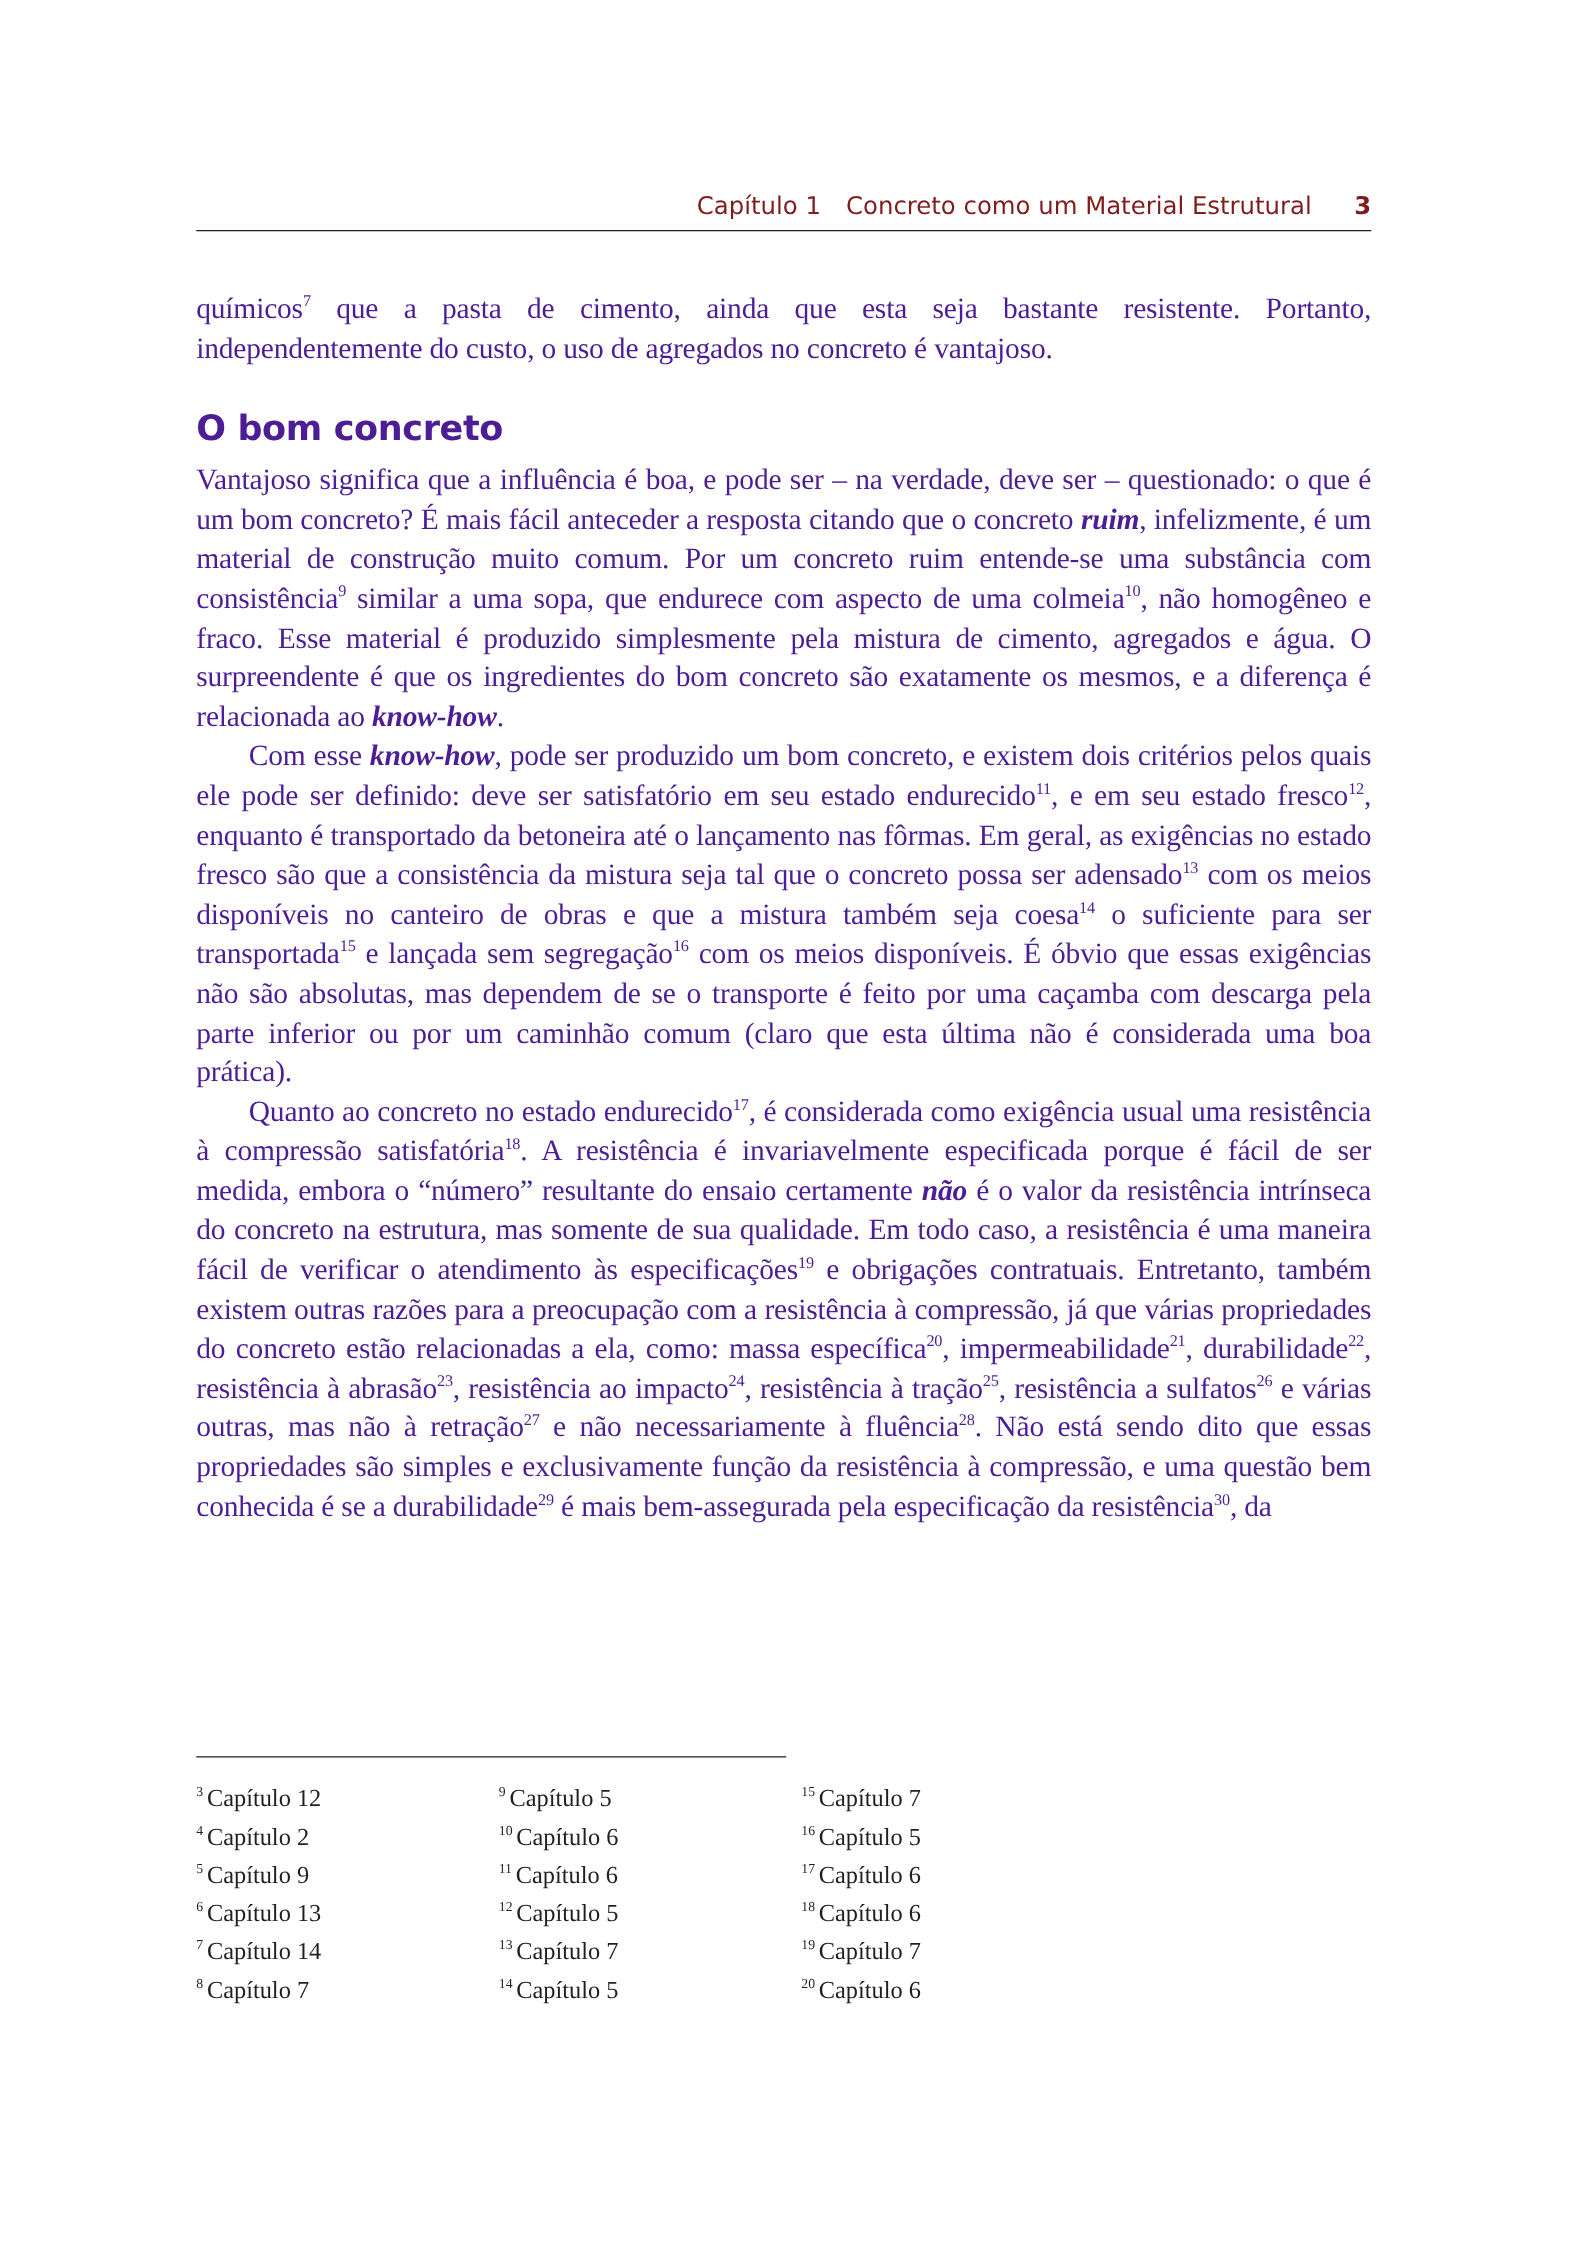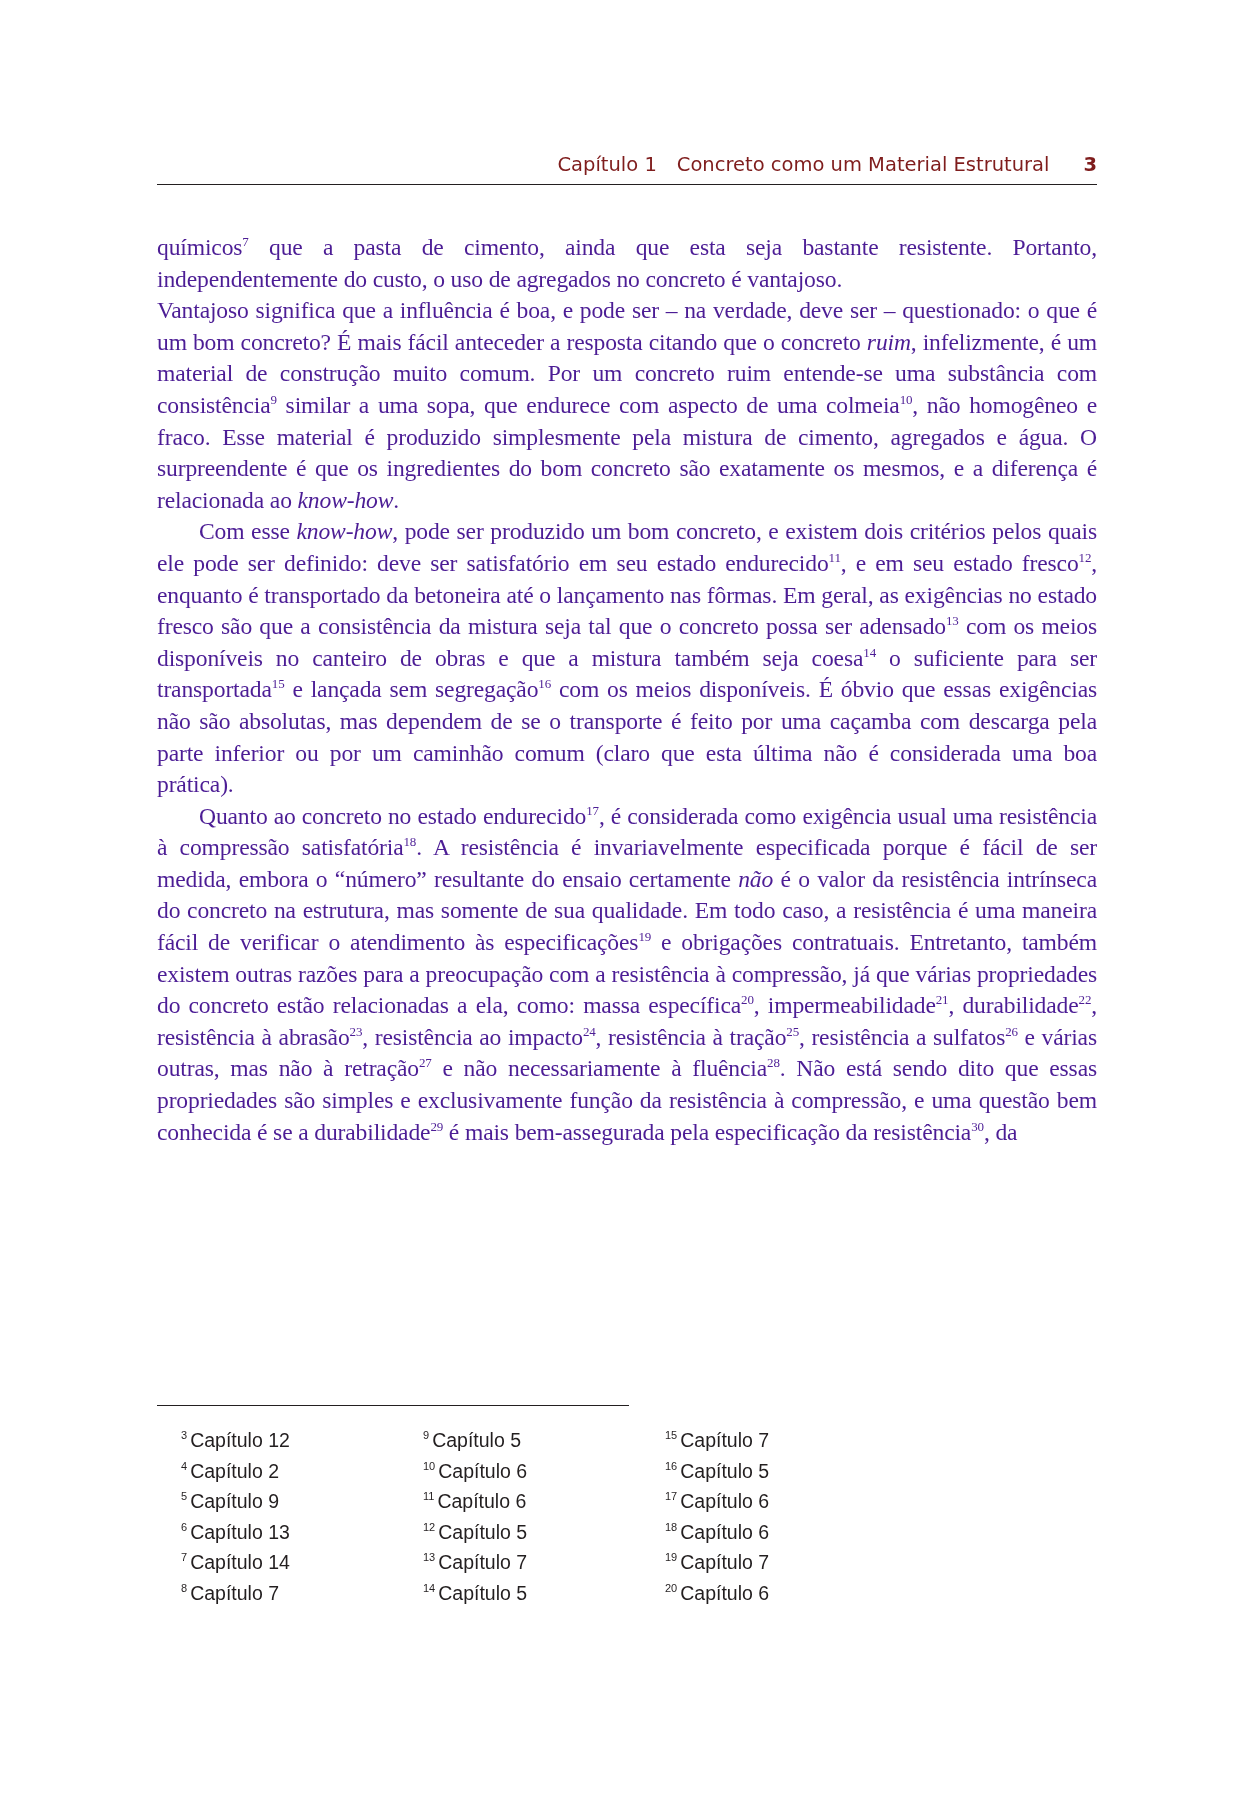--- a/index.html
+++ b/index.html
@@ -20,46 +20,47 @@
       font-family: "Liberation Serif", serif; font-size: 23.6px; line-height: 31.6px;
       text-align: justify; color: #4c1d95; letter-spacing: -0.15px;
     }
     .body-text p { margin: 0; }
     .body-text p.indent { text-indent: 42px; }
     .section-title {
       font-family: "DejaVu Sans", sans-serif; font-weight: bold; font-size: 28px;
       margin: 28px 0 6px 0; line-height: 40px; letter-spacing: -0.3px;
     }
     sup { font-size: 13px; line-height: 0; vertical-align: 9px; }
-    em { font-style: italic; }
+    em { font-style: italic; font-weight: bold; }
 
     .fn-rule { position: absolute; top: 1405px; left: 0; width: 472px; border-top: 1.5px solid #231f20; }
     .footnotes {
       position: absolute; top: 1425px; left: 0; width: 940px;
-      display: flex; font-family: Liberation Sans, sans-serif; font-size: 19.5px; line-height: 30.5px; margin-left: 24px;
+      display: flex; font-family: Liberation Serif, serif; font-size: 19.5px; line-height: 30.5px;
     }
     .fn-col { width: 242px; }
     .fn-col:nth-child(2) { width: 242px; }
     .fn-col:nth-child(3) { width: 244px; }
     .fn-item { white-space: nowrap; }
     .fn-item sup { font-size: 11px; vertical-align: 8px; margin-right: 3px; }
   </style>
 </head>
 <body>
 
 <div class="page">
 
   <div class="running-head">
     <span class="chap">Capítulo 1</span><span class="title">Concreto como um Material Estrutural</span><span class="pnum">3</span>
   </div>
   <div class="head-rule"></div>
 
   <div class="body-text">
     <p><span>químicos</span><sup>7</sup><span> que a pasta de cimento, ainda que esta seja bastante resistente. Portanto, independentemente do custo, o uso de agregados no concreto é vantajoso.</span></p>
 
+    <h2 class="section-title">O bom concreto</h2>
 
     <p><span>Vantajoso significa que a influência é boa, e pode ser – na verdade, deve ser – questionado: o que é um bom concreto? É mais fácil anteceder a resposta citando que o concreto </span><em>ruim</em><span>, infelizmente, é um material de construção muito comum. Por um concreto ruim entende-se uma substância com consistência</span><sup>9</sup><span> similar a uma sopa, que endurece com aspecto de uma colmeia</span><sup>10</sup><span>, não homogêneo e fraco. Esse material é produzido simplesmente pela mistura de cimento, agregados e água. O surpreendente é que os ingredientes do bom concreto são exatamente os mesmos, e a diferença é relacionada ao </span><em>know-how</em><span>.</span></p>
 
     <p class="indent"><span>Com esse </span><em>know-how</em><span>, pode ser produzido um bom concreto, e existem dois critérios pelos quais ele pode ser definido: deve ser satisfatório em seu estado endurecido</span><sup>11</sup><span>, e em seu estado fresco</span><sup>12</sup><span>, enquanto é transportado da betoneira até o lançamento nas fôrmas. Em geral, as exigências no estado fresco são que a consistência da mistura seja tal que o concreto possa ser adensado</span><sup>13</sup><span> com os meios disponíveis no canteiro de obras e que a mistura também seja coesa</span><sup>14</sup><span> o suficiente para ser transportada</span><sup>15</sup><span> e lançada sem segregação</span><sup>16</sup><span> com os meios disponíveis. É óbvio que essas exigências não são absolutas, mas dependem de se o transporte é feito por uma caçamba com descarga pela parte inferior ou por um caminhão comum (claro que esta última não é considerada uma boa prática).</span></p>
 
     <p class="indent"><span>Quanto ao concreto no estado endurecido</span><sup>17</sup><span>, é considerada como exigência usual uma resistência à compressão satisfatória</span><sup>18</sup><span>. A resistência é invariavelmente especificada porque é fácil de ser medida, embora o “número” resultante do ensaio certamente </span><em>não</em><span> é o valor da resistência intrínseca do concreto na estrutura, mas somente de sua qualidade. Em todo caso, a resistência é uma maneira fácil de verificar o atendimento às especificações</span><sup>19</sup><span> e obrigações contratuais. Entretanto, também existem outras razões para a preocupação com a resistência à compressão, já que várias propriedades do concreto estão relacionadas a ela, como: massa específica</span><sup>20</sup><span>, impermeabilidade</span><sup>21</sup><span>, durabilidade</span><sup>22</sup><span>, resistência à abrasão</span><sup>23</sup><span>, resistência ao impacto</span><sup>24</sup><span>, resistência à tração</span><sup>25</sup><span>, resistência a sulfatos</span><sup>26</sup><span> e várias outras, mas não à retração</span><sup>27</sup><span> e não necessariamente à fluência</span><sup>28</sup><span>. Não está sendo dito que essas propriedades são simples e exclusivamente função da resistência à compressão, e uma questão bem conhecida é se a durabilidade</span><sup>29</sup><span> é mais bem-assegurada pela especificação da resistência</span><sup>30</sup><span>, da</span></p>
   </div>
 
   <div class="fn-rule"></div>
 

